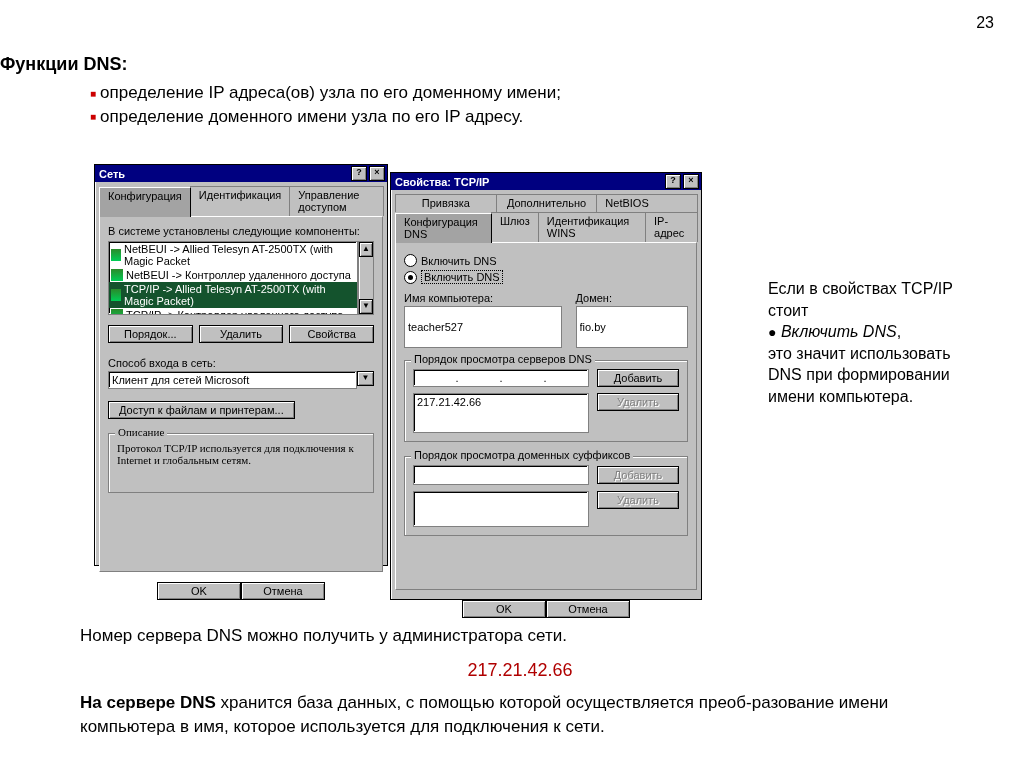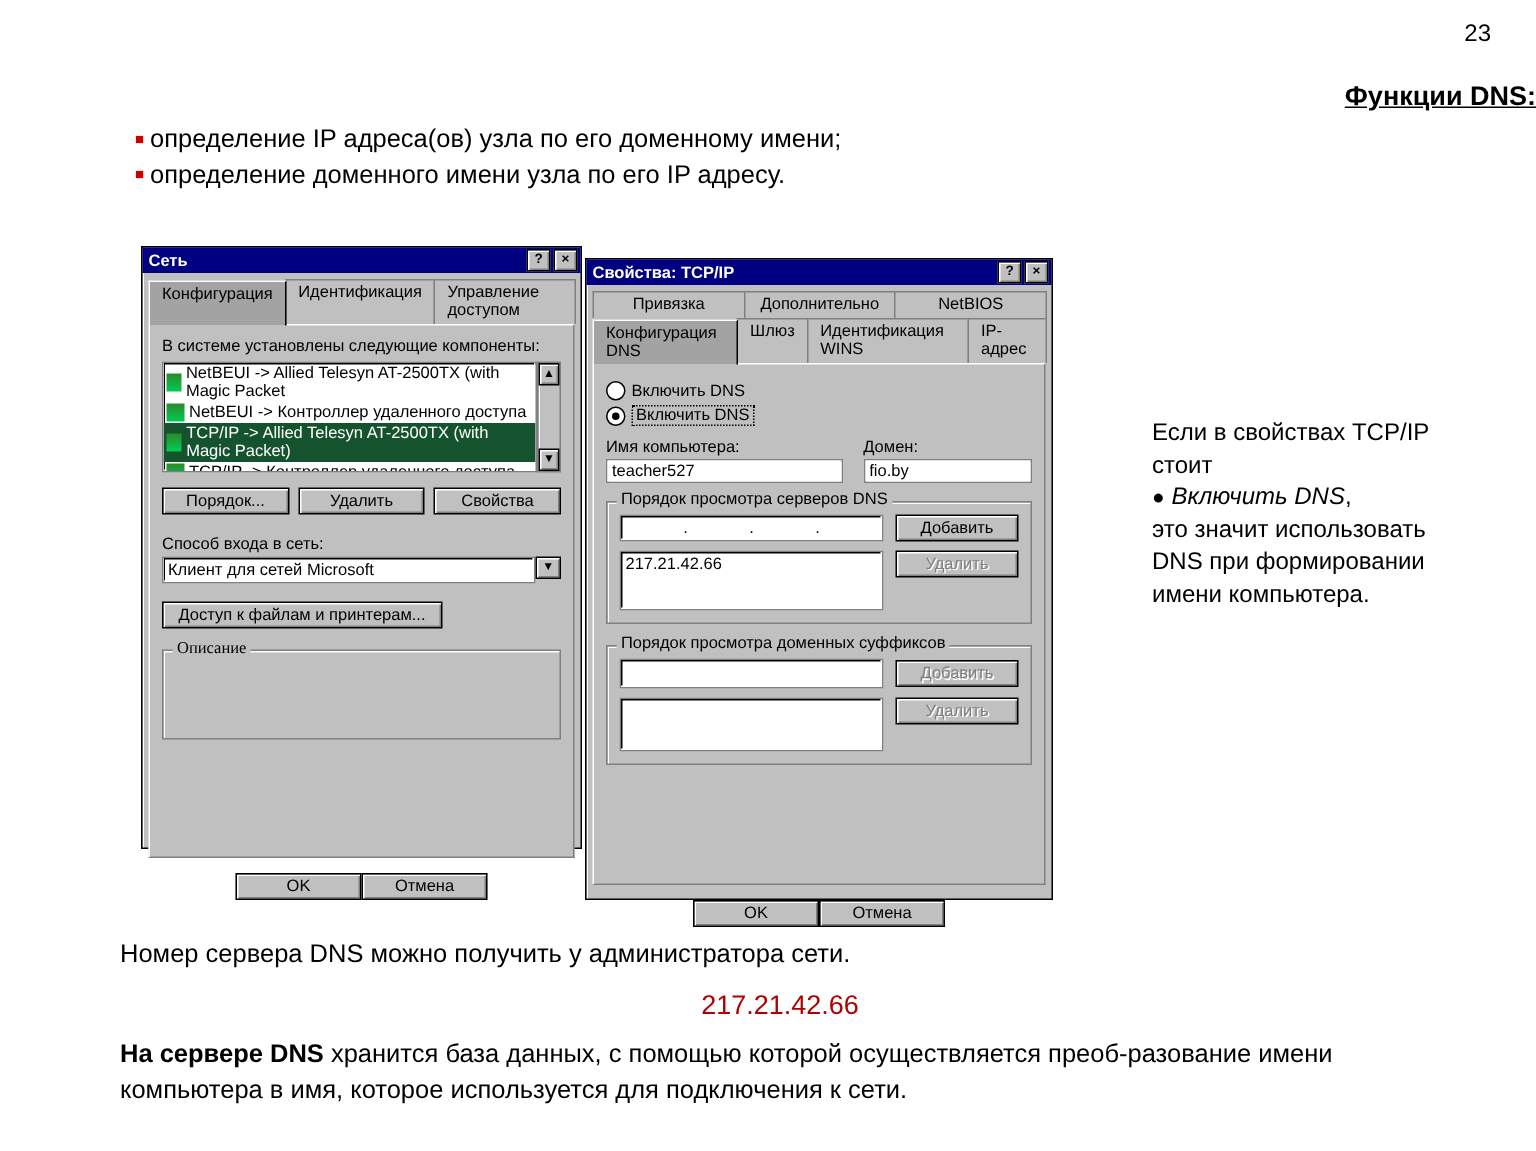--- a/index.html
+++ b/index.html
@@ -13,25 +13,24 @@
     position: relative;
     overflow: hidden;
   }
   .page-num {
     position: absolute;
     top: 14px;
     right: 30px;
     font-size: 16px;
   }
   .title {
-    text-align: right;
+    text-align: left;
     font-weight: bold;
     font-size: 18px;
     margin-top: 54px;
-    text-decoration: underline;
   }
   .bullets {
     margin: 6px 0 0 90px;
     font-size: 17px;
     line-height: 1.4;
   }
   .bullets .sq { color:#c00; font-size:10px; vertical-align:middle; margin-right:4px;}
   .side-note {
     position: absolute;
     left: 768px;
@@ -134,21 +133,21 @@
   .group > .glabel {
     position:absolute; top:-8px; left:6px;
     background:#c0c0c0; padding:0 3px; font-size:11px;
   }
   .btnrow { display:flex; gap:0; justify-content:center; padding:6px 8px;}
   .radio { display:flex; align-items:center; gap:4px; margin:3px 0;}
   .radio .r { width:11px;height:11px;border-radius:50%;border:1px solid #000;background:#fff;display:flex;align-items:center;justify-content:center;}
   .radio .r .dot{width:5px;height:5px;border-radius:50%;background:#000;}
   .field-lbl { font-size:11px; }
   input.txt {
-    font-size:11px; padding:1px 3px; border:none; outline:none; width:100%; box-sizing:border-box;
+    font-size:11px; padding:14px 3px; border:none; outline:none; width:100%; box-sizing:border-box;
     background:#fff;
   }
   .scrollbar {
     width:14px;background:#c0c0c0;
     border:1px solid #808080;
     box-shadow: inset 1px 1px 0 #fff;
     display:flex;flex-direction:column;justify-content:space-between;
   }
   .sbtn{height:13px;background:#c0c0c0;border:1px solid #000;box-shadow:inset 1px 1px 0 #fff,inset -1px -1px 0 #808080;font-size:8px;text-align:center;line-height:11px;}
   .ipcell { display:flex; }
@@ -221,39 +220,40 @@
     <div class="field-lbl" style="margin-top:14px;">Способ входа в сеть:</div>
     <div style="display:flex;margin-top:2px;">
       <div class="sunken" style="flex:1;padding:2px 3px;">Клиент для сетей Microsoft</div>
       <div class="sbtn" style="width:15px">▼</div>
     </div>
     <div style="margin-top:12px;">
       <span class="btn">Доступ к файлам и принтерам...</span>
     </div>
     <div class="group" style="margin-top:14px;height:42px;font-family:Liberation Serif, serif;">
       <span class="glabel">Описание</span>
+      <div style="font-size:11px;">Протокол TCP/IP используется для подключения к Internet и глобальным сетям.</div>
     </div>
   </div>
   <div class="btnrow">
     <span class="btn" style="width:62px">OK</span>
     <span class="btn" style="width:62px">Отмена</span>
   </div>
 </div>
 
 <div class="win" style="left:390px; top:172px; width:310px; height:426px;">
   <div class="titlebar">
     <span>Свойства: TCP/IP</span>
     <span class="spacer"></span>
     <span class="winbtn">?</span>
     <span class="winbtn">×</span>
   </div>
   <div class="tabs" style="justify-content:center;">
     <div class="tab" style="flex:1;text-align:center">Привязка</div>
     <div class="tab" style="flex:1;text-align:center">Дополнительно</div>
-    <div class="tab" style="flex:1;text-align:center">NetBIOS</div>
+    <div class="tab" style="flex:1;">NetBIOS</div>
   </div>
   <div class="tabs row2">
     <div class="tab active">Конфигурация DNS</div>
     <div class="tab">Шлюз</div>
     <div class="tab">Идентификация WINS</div>
     <div class="tab">IP-адрес</div>
   </div>
   <div class="panel" style="height:330px;">
     <div class="radio">
       <span class="r"></span>

